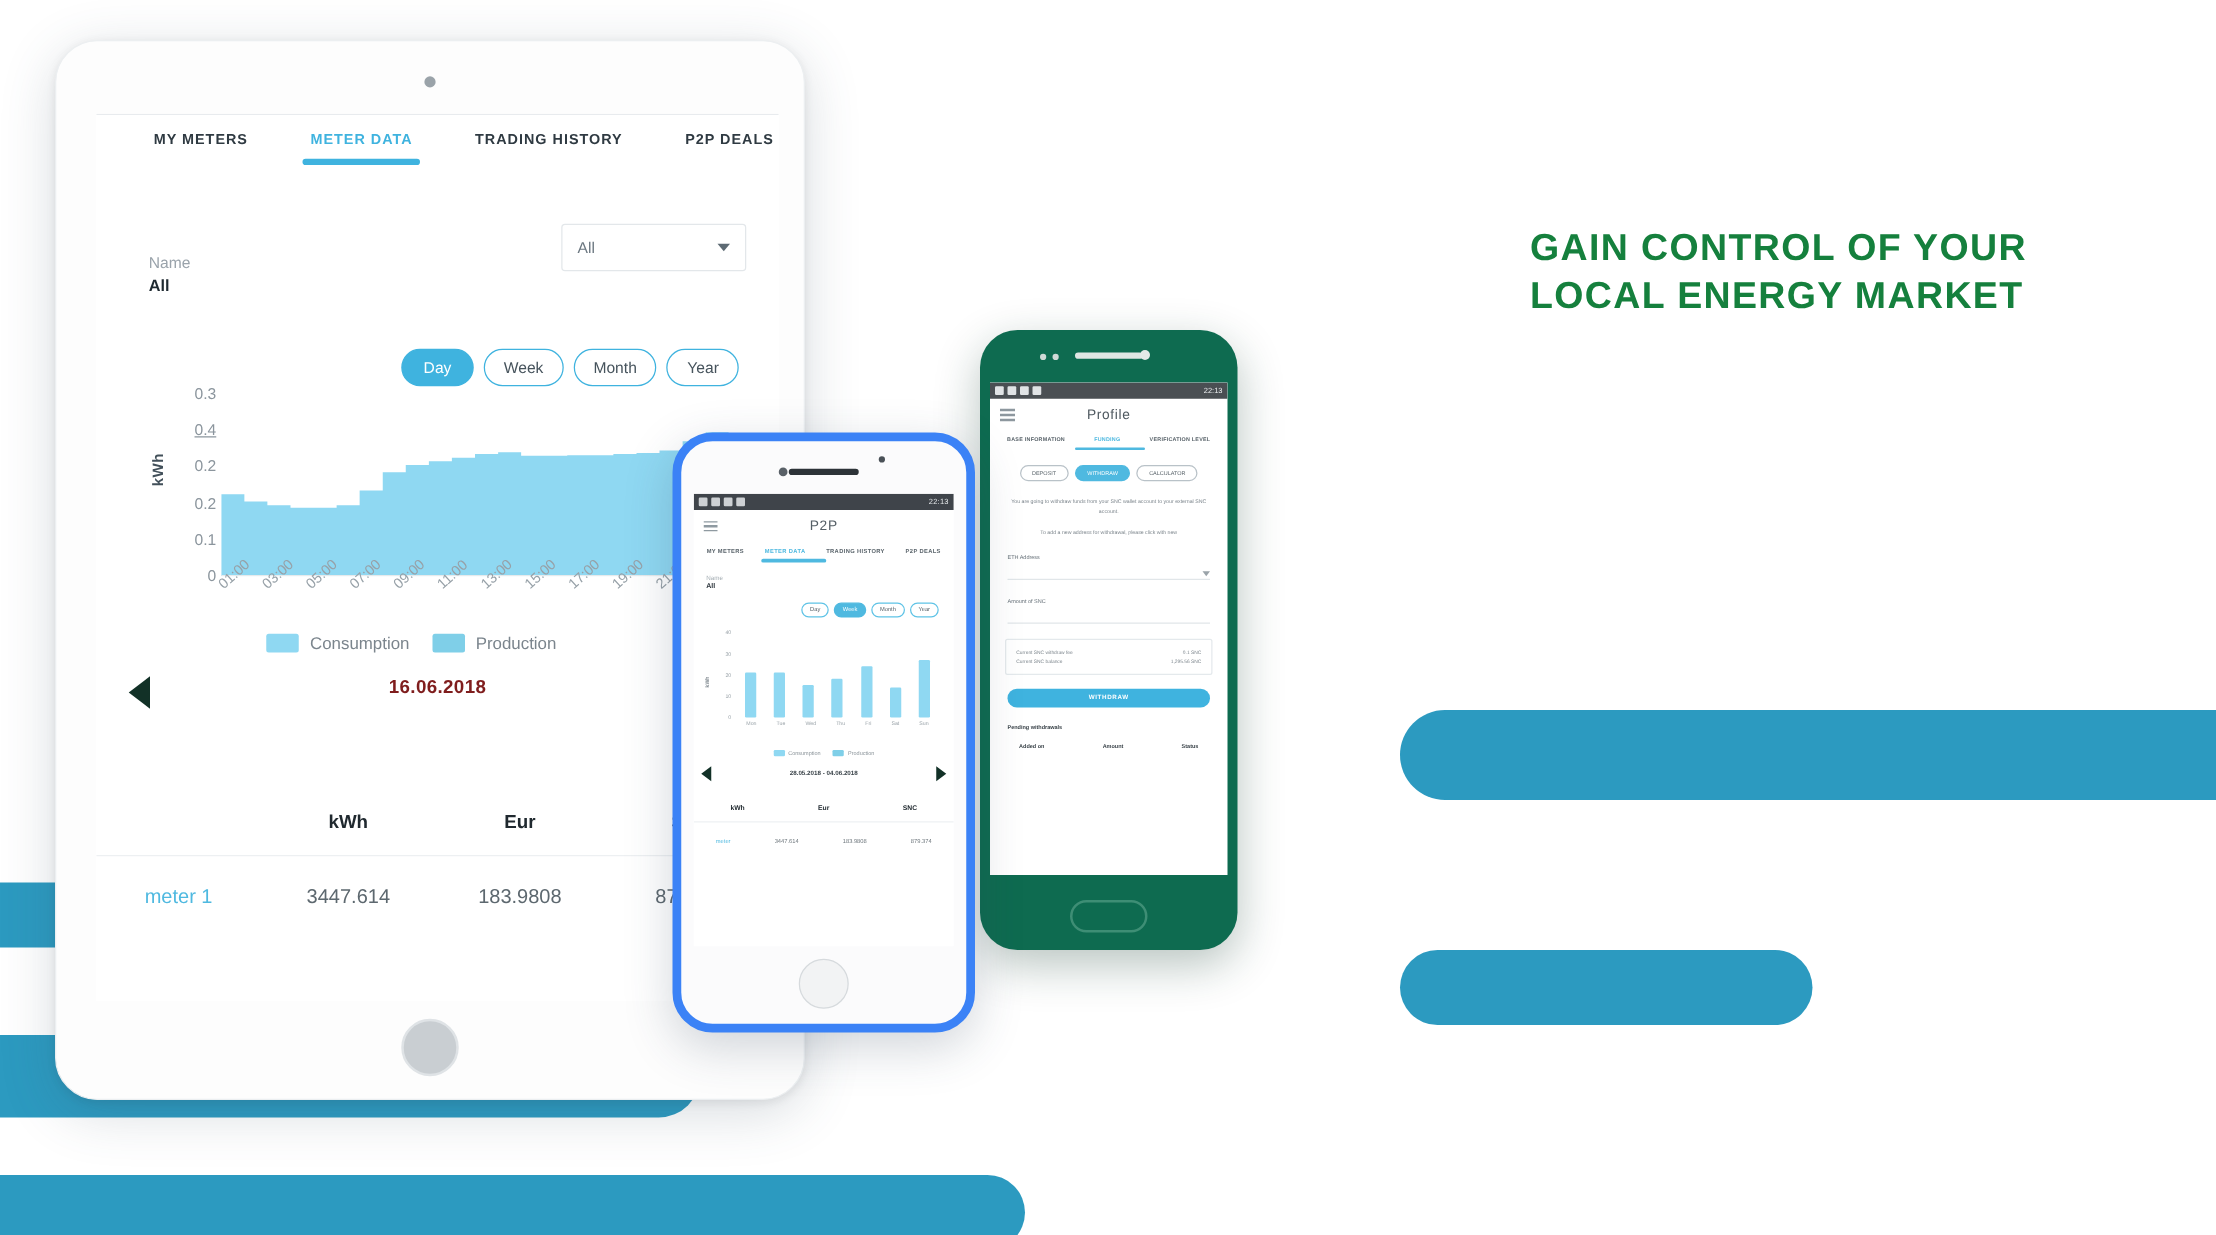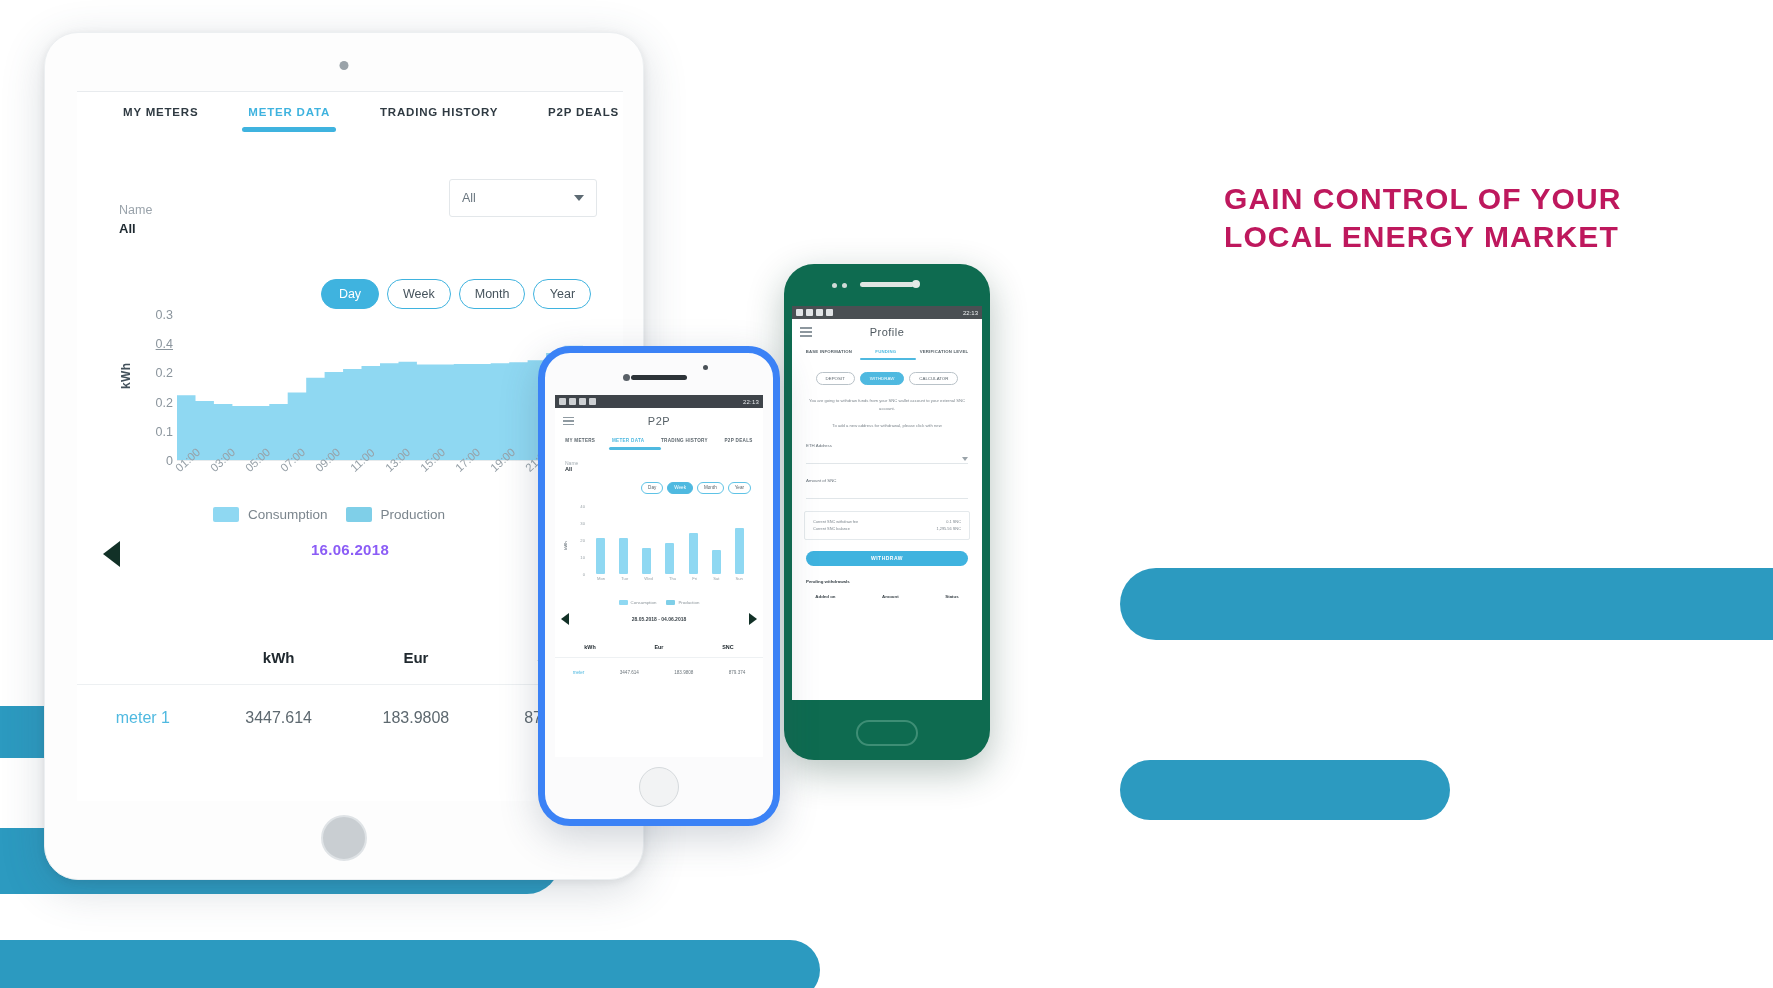--- a/index.html
+++ b/index.html
@@ -16,21 +16,21 @@
   .teal-bar { position: absolute; background: #2C9AC0; }
   .tb1 { left: 1120px; top: 568px;  width: 660px; height: 72px; border-radius: 36px 0 0 36px; }
   .tb2 { left: 1120px; top: 760px;  width: 330px; height: 60px; border-radius: 30px; }
   .tb3 { left: -40px;  top: 706px;  width: 112px; height: 52px; border-radius: 26px; }
   .tb4 { left: -60px;  top: 828px;  width: 620px; height: 66px; border-radius: 0 33px 33px 0; }
   .tb5 { left: -60px;  top: 940px;  width: 880px; height: 60px; border-radius: 0 30px 30px 0; }
 
   
   .headline {
     position: absolute; left: 1224px; top: 180px;
-    color: #be185d; font-size: 30px; font-weight: bold;
+    color: #15803d; font-size: 30px; font-weight: bold;
     letter-spacing: 1.1px; line-height: 1.28;
     white-space: pre-line;
   }
 
   
   .tablet {
     position: absolute; left: 44px; top: 32px;
     width: 600px; height: 848px;
     background: #fdfdfd;
     border-radius: 34px;
@@ -117,21 +117,21 @@
     display: flex; align-items: center; gap: 18px;
     font-size: 13.5px; color: #7b858d;
   }
   .t-legend .item { display: flex; align-items: center; gap: 9px; }
   .swatch { width: 26px; height: 15px; border-radius: 2px; }
   .sw-cons { background: #8FD8F2; }
   .sw-prod { background: #7FCFE8; }
 
   .t-date {
     position: absolute; left: 0; right: 0; top: 450px; text-align: center;
-    font-size: 15px; font-weight: bold; color: #8b5cf6; letter-spacing: .3px;
+    font-size: 15px; font-weight: bold; color: #7f1d1d; letter-spacing: .3px;
   }
   .t-prev {
     position: absolute; left: 26px; top: 450px;
     width: 0; height: 0;
     border-top: 13px solid transparent; border-bottom: 13px solid transparent;
     border-right: 17px solid #123127;
   }
 
   .t-table { position: absolute; left: 0; right: 0; top: 558px; }
   .t-thead {

